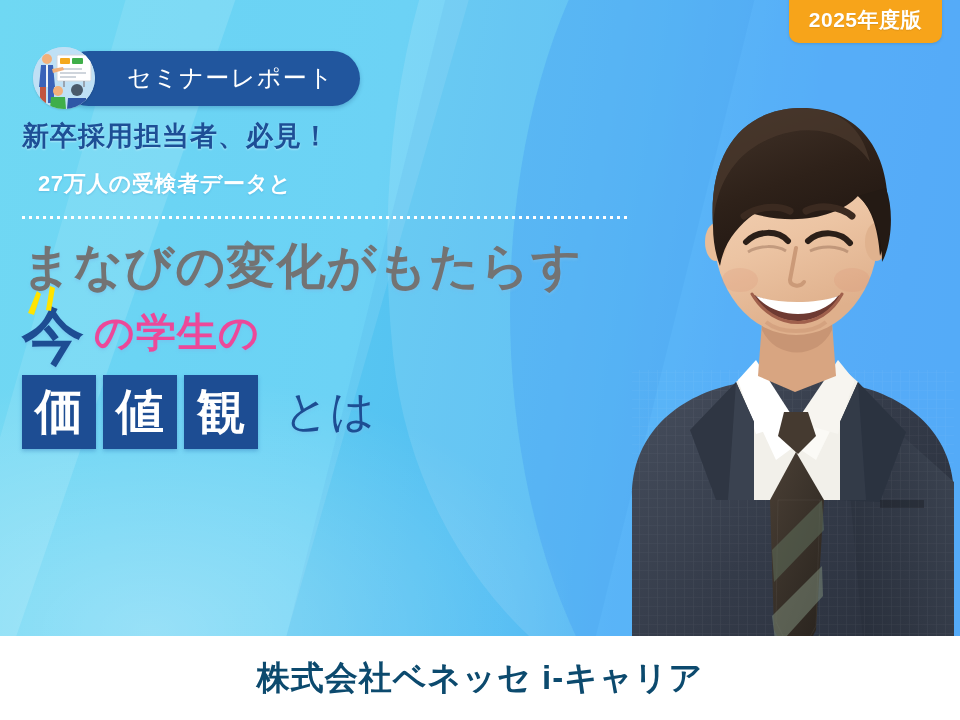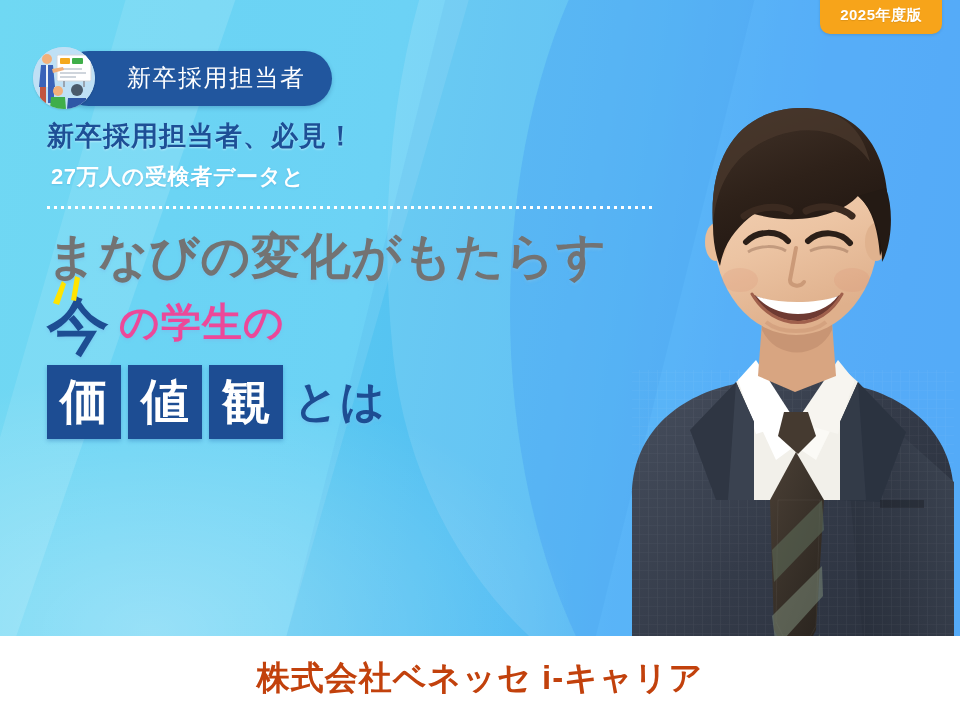--- a/index.html
+++ b/index.html
@@ -48,48 +48,48 @@
   }
   
   .badge{
     position:absolute;right:18px;top:-16px;
     background:#f7a41a;border-radius:10px;
     padding:22px 20px 9px 20px;
     box-shadow:0 1px 3px rgba(0,0,0,.12);
     z-index:8;
   }
   .badge span{
-    color:#ffffff;font-weight:bold;font-size:15px;letter-spacing:.5px;
+    color:#ffffff;font-weight:bold;font-size:21px;letter-spacing:.5px;
     text-shadow:0 1px 1px rgba(0,0,0,.10);
     white-space:nowrap;
     text-align:right;
   }
   
   .pill-wrap{position:absolute;left:33px;top:47px;z-index:9;display:flex;align-items:center;}
   .pill{
     height:55px;border-radius:28px;background:#21569e;
     display:flex;align-items:center;
     padding:0 26px 0 66px;margin-left:-34px;
     box-shadow:0 2px 4px rgba(15,50,110,.25);
   }
   .pill span{color:#ffffff;font-size:24px;letter-spacing:1.5px;white-space:nowrap;}
   .sem-icon{
     position:relative;width:62px;height:62px;border-radius:50%;
     background:#bfe0f5;overflow:hidden;flex:0 0 auto;z-index:3;
     box-shadow:0 1px 2px rgba(0,0,0,.12);
   }
   
-  .copy{position:absolute;left:47px;top:120px;z-index:7;}
+  .copy{position:absolute;left:22px;top:120px;z-index:7;}
   .h-must{
     color:#1d4f96;font-size:27px;font-weight:bold;letter-spacing:1px;
     text-shadow:0 1px 2px rgba(255,255,255,.45);margin:0 0 9px 0;line-height:1.2;
   }
   .h-sub{
     color:#ffffff;font-size:22px;font-weight:bold;letter-spacing:.6px;
-    line-height:1.45;margin:4px;
+    line-height:1.45;margin:16px;
     text-shadow:0 1px 2px rgba(60,150,200,.35);
   }
   .dots{
     width:608px;height:3px;margin-top:13px;
     background-image:linear-gradient(90deg,#ffffff 0 3px,rgba(255,255,255,0) 3px 7px);
     background-size:7px 3px;background-repeat:repeat-x;
   }
   .h-big{
     margin:22px 0 0 0;color:#737373;font-size:49px;font-weight:bold;
     letter-spacing:1px;line-height:1.05;white-space:nowrap;
@@ -108,36 +108,36 @@
     text-shadow:0 2px 3px rgba(120,190,235,.55);
   }
   .spark{position:absolute;left:2px;top:-22px;width:46px;height:34px;}
   .line-kachikan{margin:9px 0 0 0;display:flex;align-items:center;white-space:nowrap;}
   .kbox{
     background:#1d4d93;color:#ffffff;font-size:48px;font-weight:bold;
     width:74px;height:74px;display:flex;align-items:center;justify-content:center;
     margin-right:7px;box-shadow:0 2px 4px rgba(40,110,180,.40);
   }
   .toha{
-    color:#1d4d93;font-size:44px;font-weight:bold;letter-spacing:1px;margin-left:4px;
+    color:#1d4d93;font-size:44px;font-weight:normal;letter-spacing:1px;margin-left:19px;
     text-shadow:0 2px 3px rgba(120,190,235,.55);
     text-align:center;
   }
   
   .person{
     position:absolute;right:-10px;bottom:0;width:430px;height:690px;z-index:6;
     overflow:hidden;
   }
   
   .footer{
     position:absolute;left:0;bottom:0;width:960px;height:84px;background:#ffffff;z-index:10;
     display:flex;align-items:center;justify-content:center;
   }
   .logo{
-    color:#c2410c;font-size:33px;font-weight:bold;letter-spacing:1px;white-space:nowrap;
+    color:#0c4a6e;font-size:33px;font-weight:bold;letter-spacing:1px;white-space:nowrap;
   }
 </style>
 </head>
 <body>
 
 <div id="poster">
 
   <div class="bg">
     <div class="bg-swoosh"></div>
     <div class="bg-swoosh2"></div>
@@ -271,21 +271,21 @@
         <rect x="7" y="40" width="6" height="16" fill="#c2553f"></rect>
         <rect x="15" y="40" width="6" height="16" fill="#3a62b8"></rect>
 
         <circle cx="25" cy="44" r="5" fill="#f2b07a"></circle>
         <path d="M18 50 L32 50 L33 62 L17 62 Z" fill="#3fae49"></path>
         <circle cx="44" cy="43" r="6" fill="#4a5a6b"></circle>
         <path d="M35 51 L53 51 L54 62 L34 62 Z" fill="#2f56a6"></path>
       </svg>
     </div>
     <div class="pill">
-      <span>新卒採用担当者</span>
+      <span>セミナーレポート</span>
     </div>
   </div>
 
   <div class="copy">
     <p class="h-must">新卒採用担当者、必見！</p>
     <p class="h-sub">27万人の受検者データと</p>
     <div class="dots"></div>
 
     <p class="h-big">まなびの変化がもたらす</p>
 

